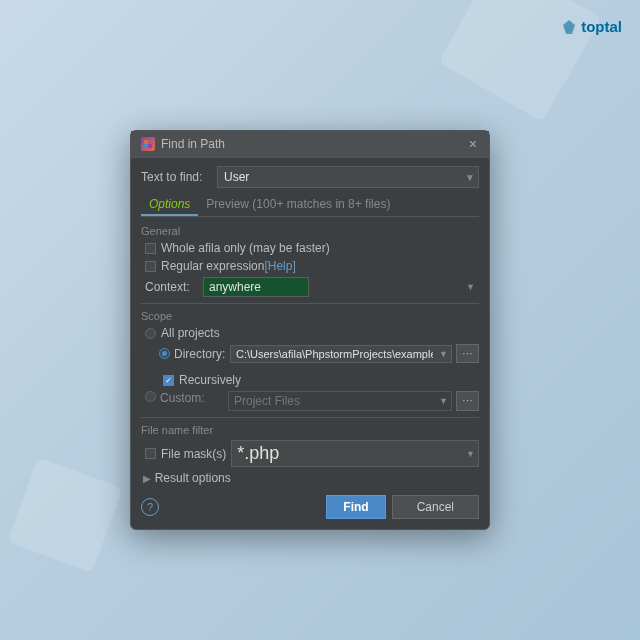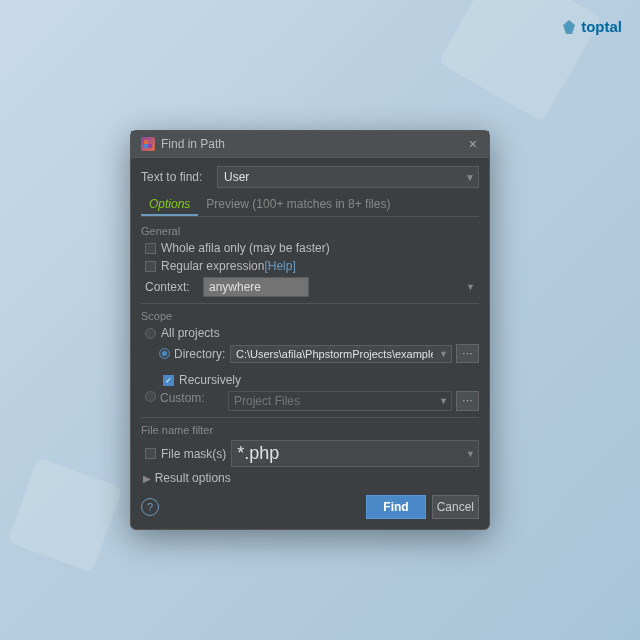--- a/index.html
+++ b/index.html
@@ -211,21 +211,21 @@
       margin-top: 4px;
       margin-bottom: 6px;
       padding-left: 4px;
     }
     .context-label {
       color: #bbbbbb;
       font-size: 12px;
       min-width: 52px;
     }
     .context-select {
-      background: #737373;
+      background: #14532d;
       border: 1px solid #5a5d5f;
       color: #e0e0e0;
       font-size: 12px;
       padding: 2px 18px 2px 5px;
       outline: none;
       appearance: none;
       -webkit-appearance: none;
       flex: 1;
       position: relative;
     }
@@ -448,21 +448,21 @@
       color: white;
       padding: 4px 16px;
       font-size: 12px;
       cursor: pointer;
       font-weight: bold;
     }
     .btn-cancel {
       background: #4c5052;
       border: 1px solid #666;
       color: #ccc;
-      padding: 4px 4px;
+      padding: 4px 24px;
       font-size: 12px;
       cursor: pointer;
     }
   </style>
 </head>
 <body>
 
 <div class="bg-shape bg-shape-1"></div>
 <div class="bg-shape bg-shape-2"></div>
 

